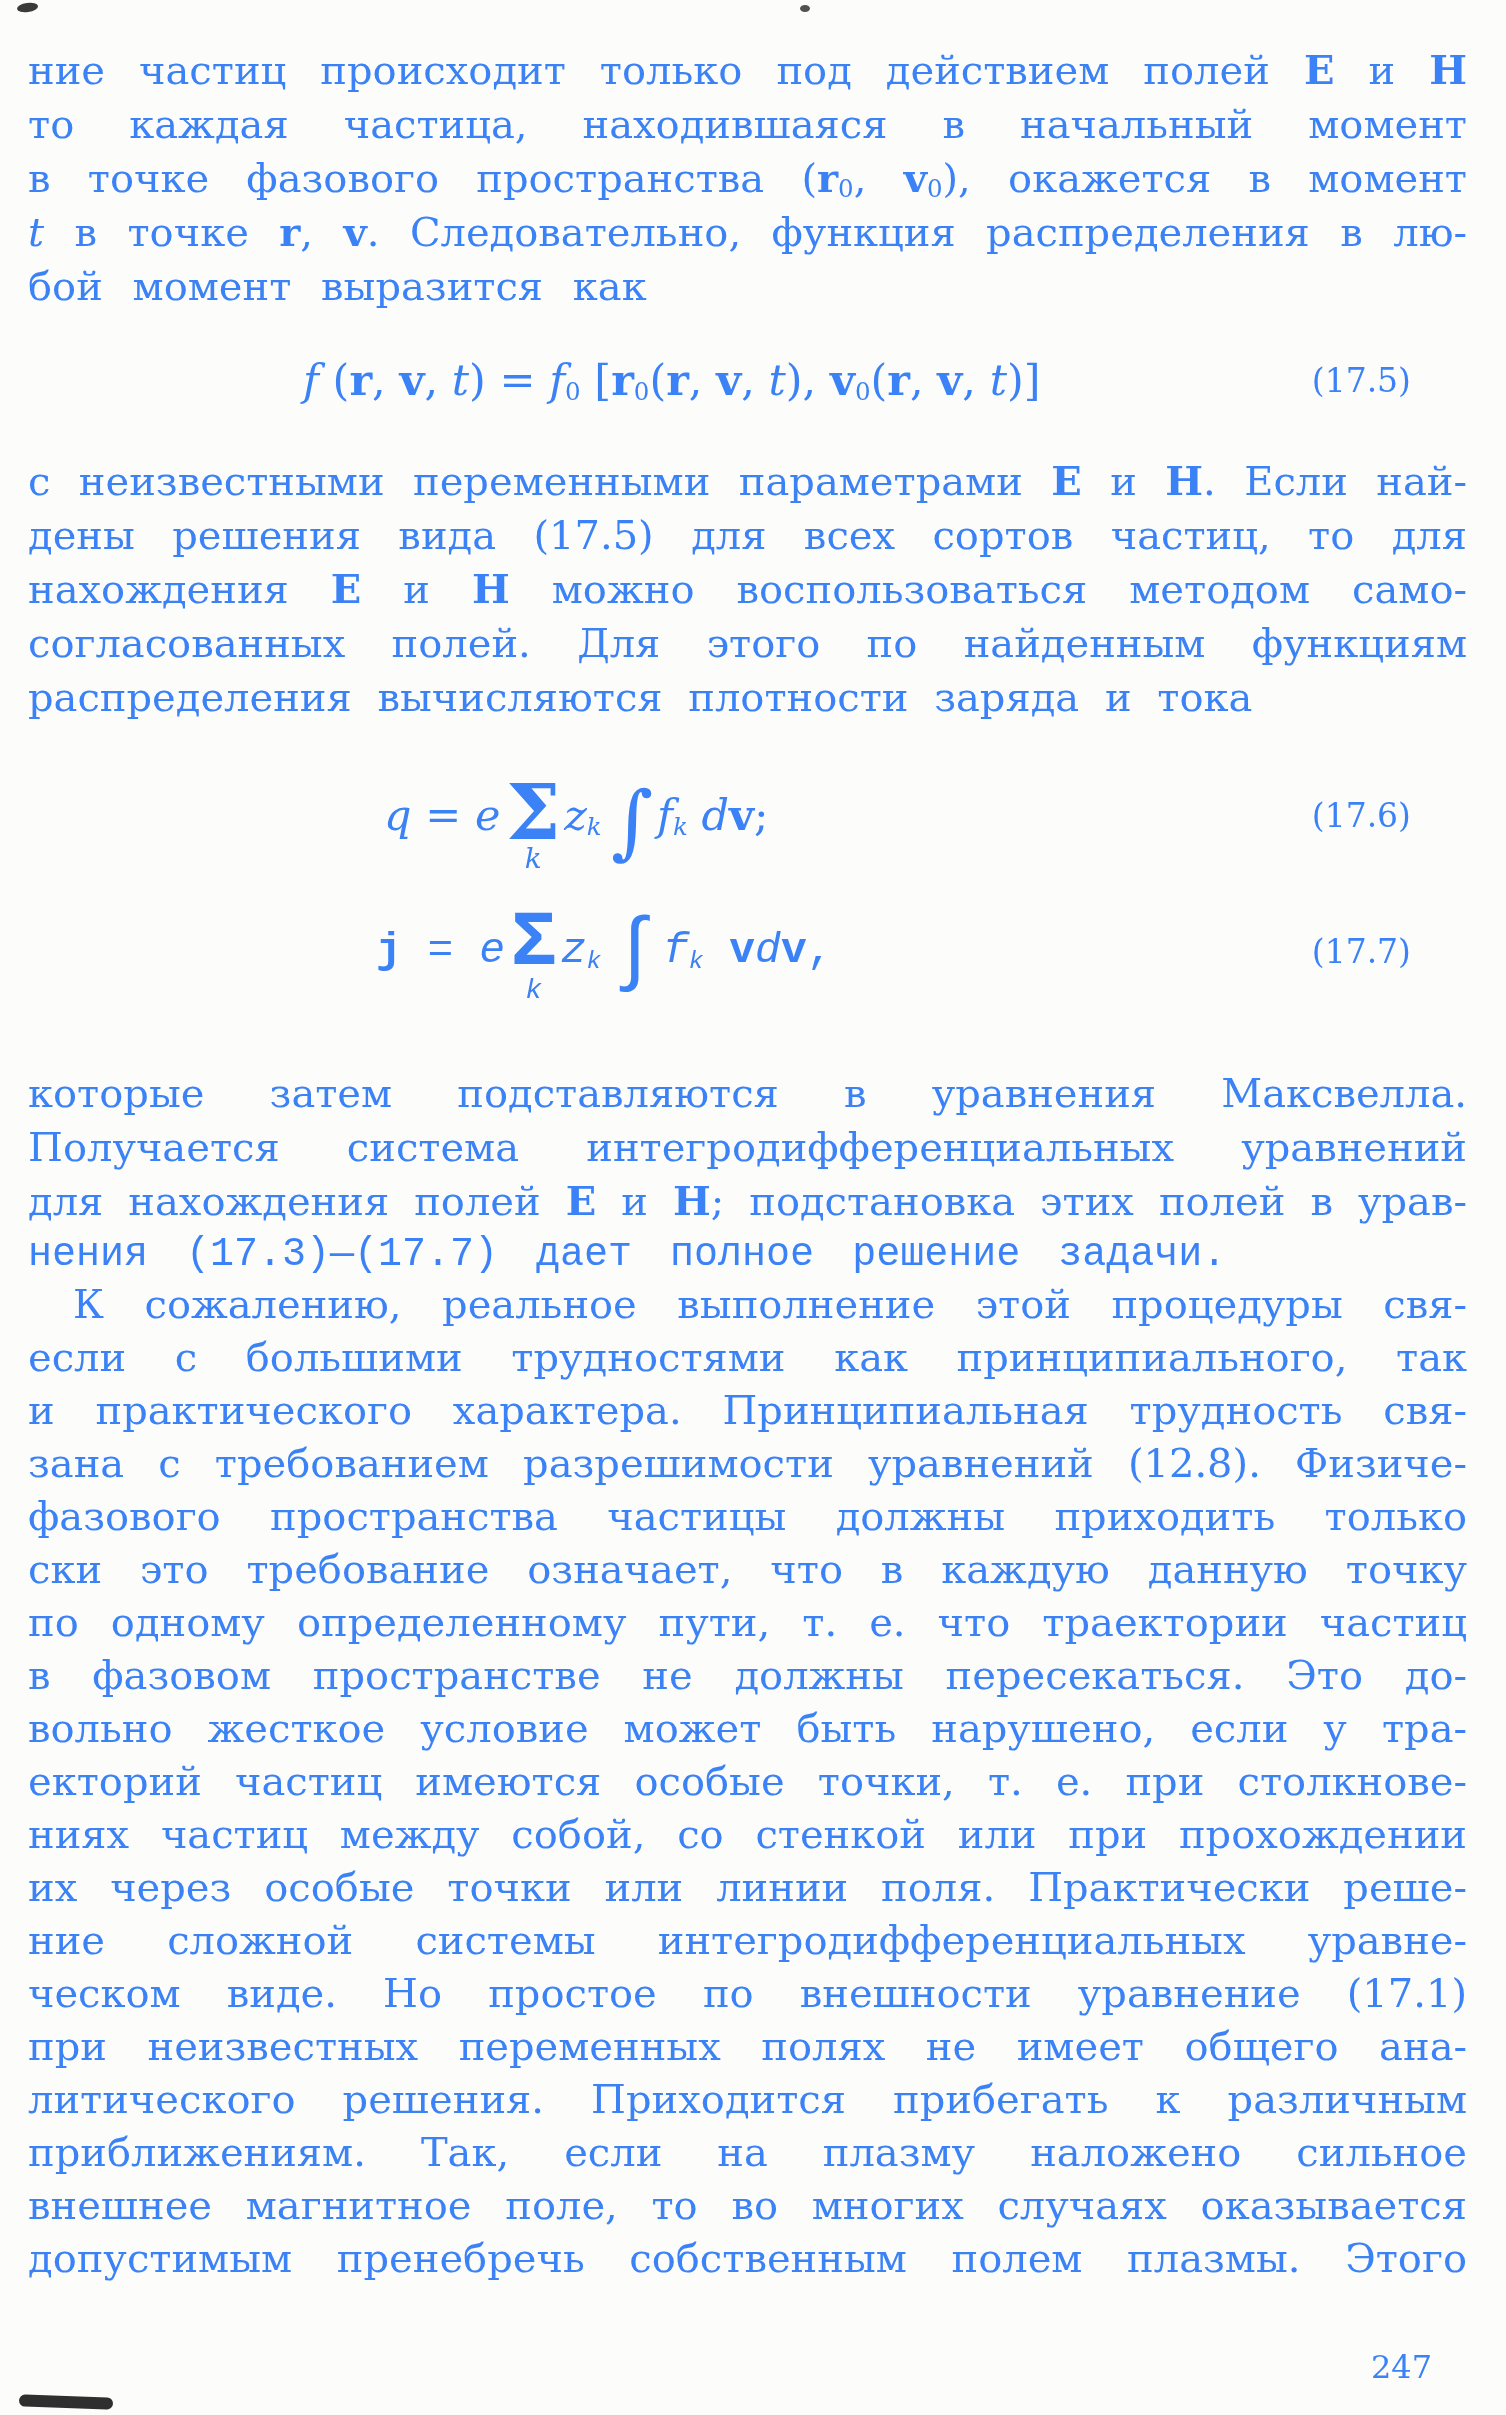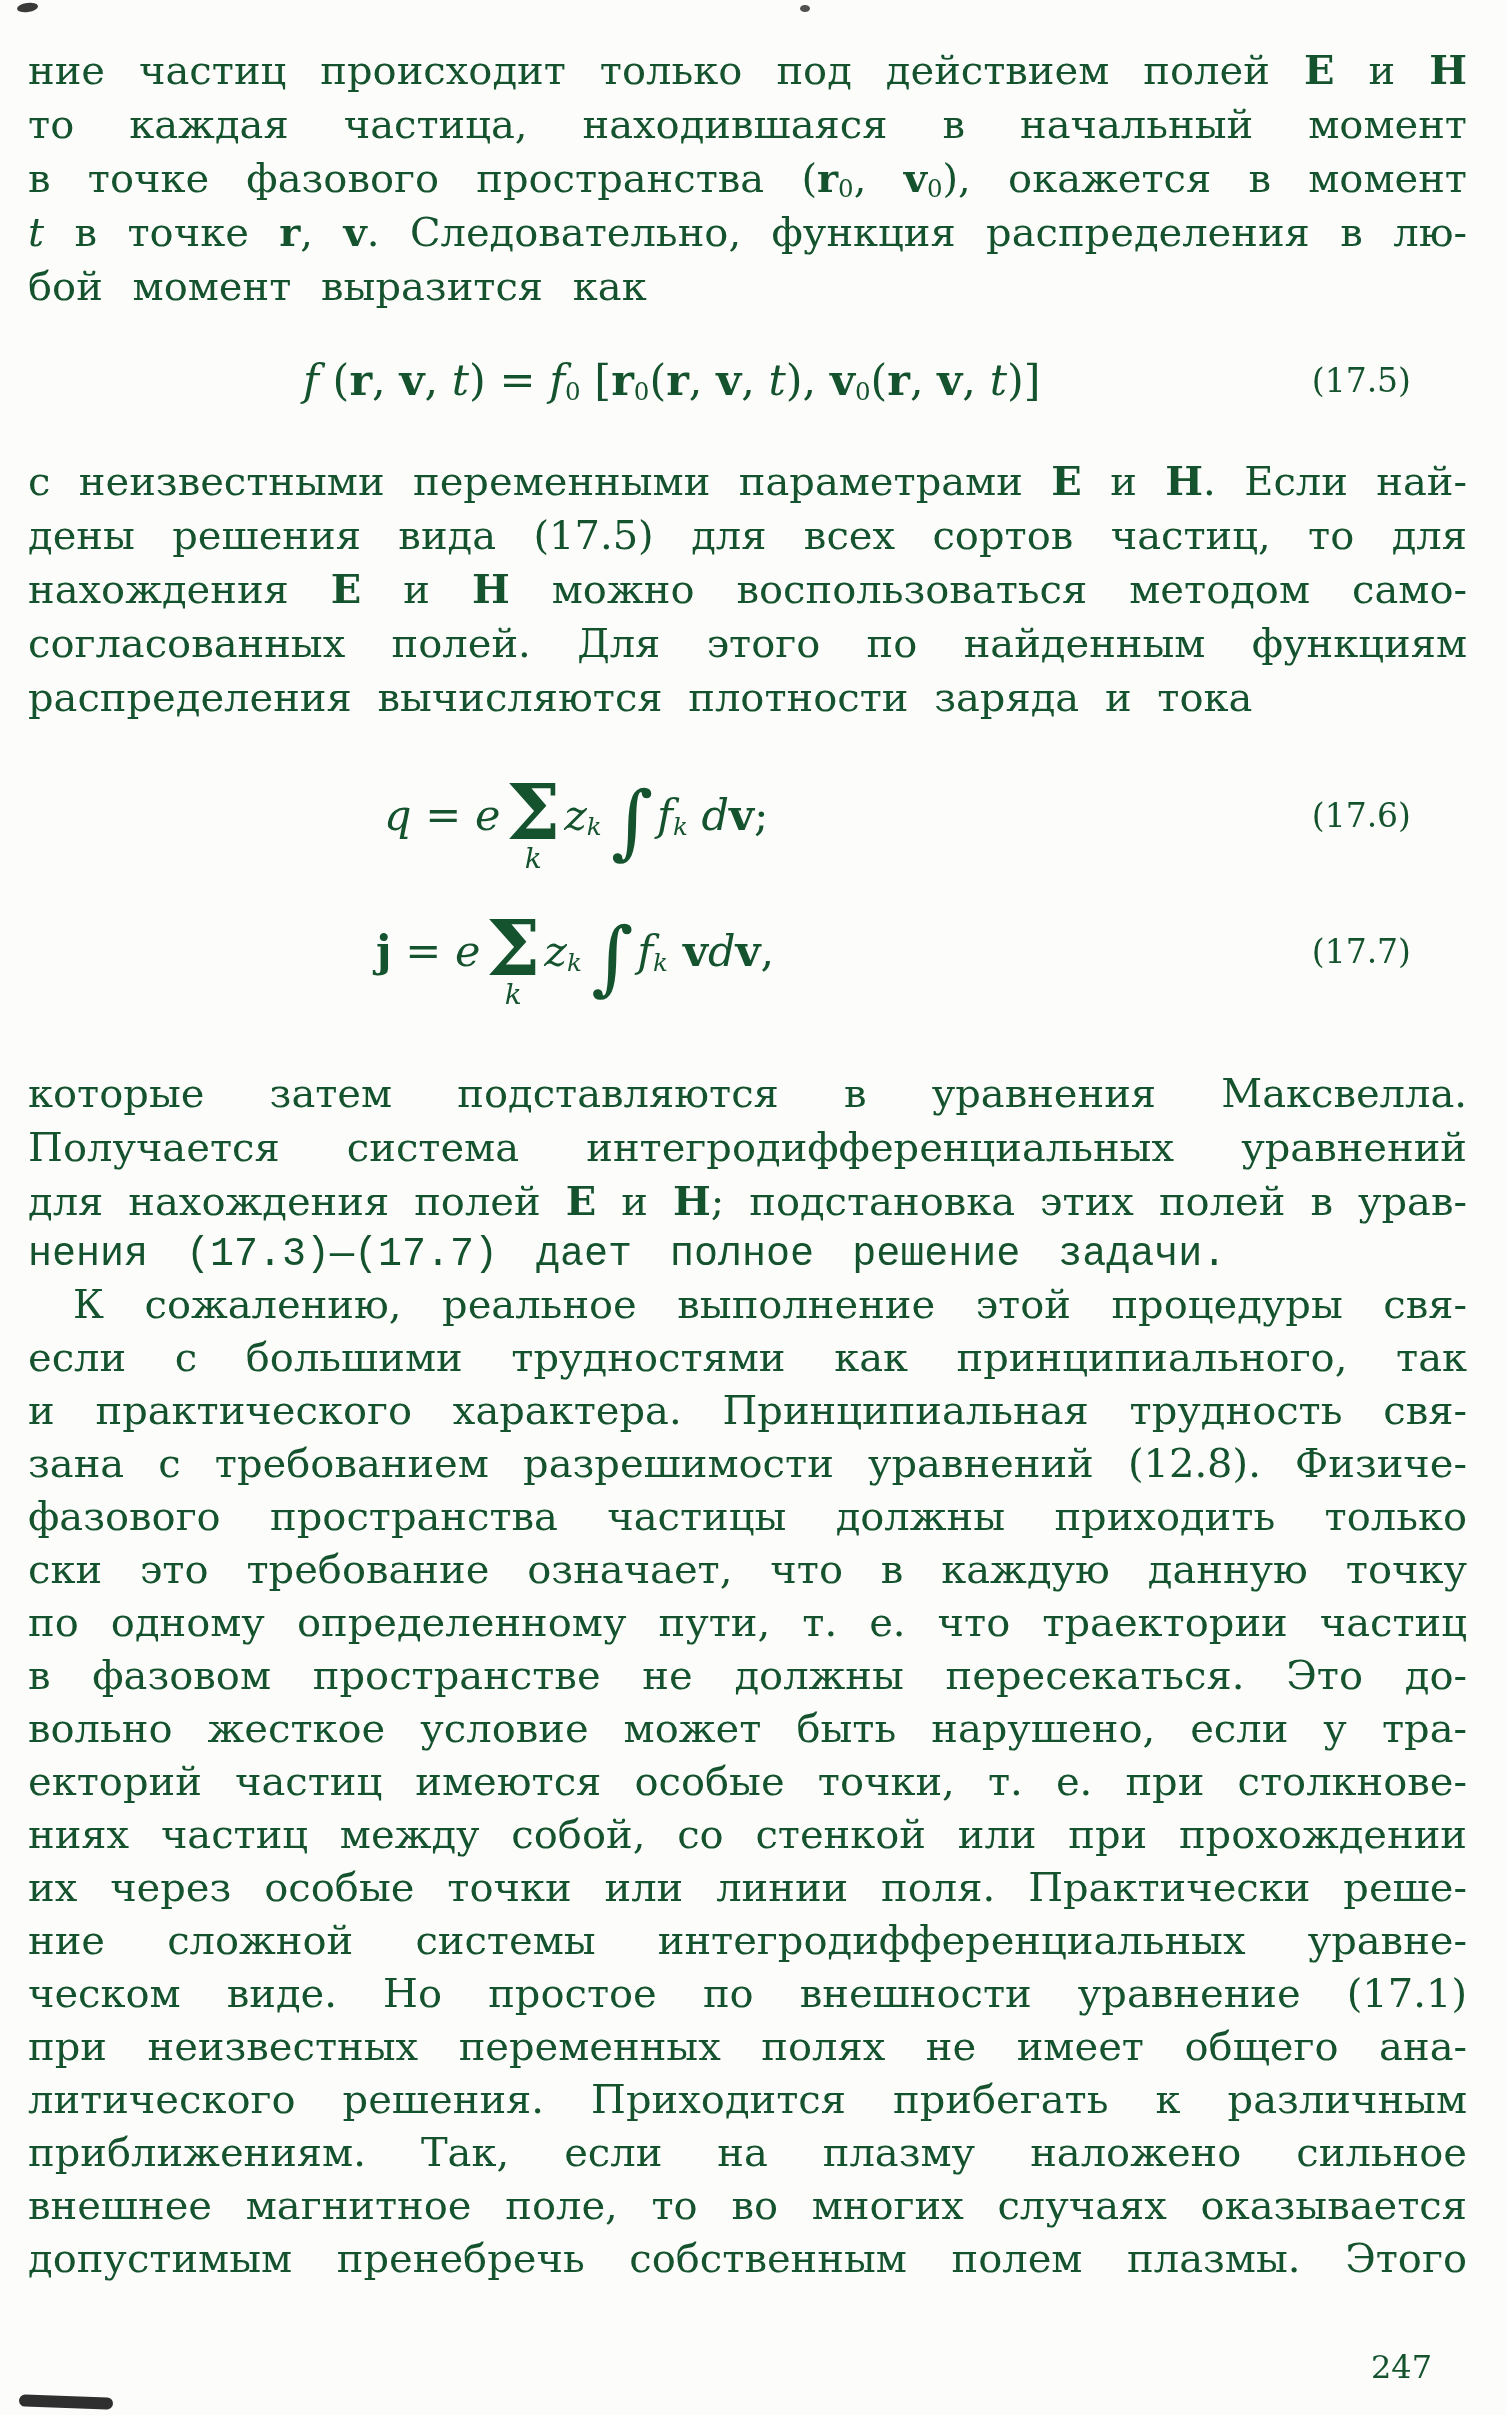--- a/index.html
+++ b/index.html
@@ -1,18 +1,18 @@
 <!DOCTYPE html>
 <html style="font-size:15px"><head>
 <meta charset="utf-8">
 <style>
   html,body { margin:0; padding:0; background:#e8e8e6; }
   .page {
     position:relative; width:1507px; height:2415px;
-    background:#fcfcfa; color:#14532d;
+    background:#fcfcfa; color:#3b82f6;
     font-family:"DejaVu Serif", serif;
     overflow:hidden;
   }
   .para { position:absolute; left:28px; width:1439px; }
   .line {
     font-size:40px; line-height:54px; height:54px;
     text-align:justify; text-align-last:justify;
     overflow:hidden; white-space:normal;
   }
   .para.tight .line { line-height:53px; height:53px; }
@@ -78,21 +78,21 @@
 
   <div class="equation" style="top:751px;height:128px;">
     <div class="eq-body" style="margin-left:356px;line-height:128px;"><i>q</i><span> = </span><i>e</i><span class="sum">
           <span class="op">Σ</span>
           <i class="lim">k</i>
         </span><i>z</i><sub class="it">k</sub><span class="int">∫</span><i>f</i><sub class="it">k</sub><i> d</i><b>v</b><span>;</span></div>
     <span class="eq-num">(17.6)</span>
   </div>
 
   <div class="equation" style="top:887px;height:128px;">
-    <div class="eq-body" style="margin-left:348px;line-height:128px;"><b>j</b><span> = </span><i>e</i><span class="sum">
+    <div class="eq-body" style="margin-left:348px;line-height:128px;font-family:Liberation Mono, monospace;"><b>j</b><span> = </span><i>e</i><span class="sum">
           <span class="op">Σ</span>
           <i class="lim">k</i>
         </span><i>z</i><sub class="it">k</sub><span class="int">∫</span><i>f</i><sub class="it">k</sub><b> v</b><i>d</i><b>v</b><span>,</span></div>
     <span class="eq-num">(17.7)</span>
   </div>
 
   <div class="para" style="top:1066px;">
     <div class="line">которые затем подставляются в уравнения Максвелла.</div>
     <div class="line">Получается система интегродифференциальных уравнений</div>
     <div class="line"><span>для нахождения полей </span><b>Е</b><span> и </span><b>Н</b><span>; подстановка этих полей в урав-</span></div>

